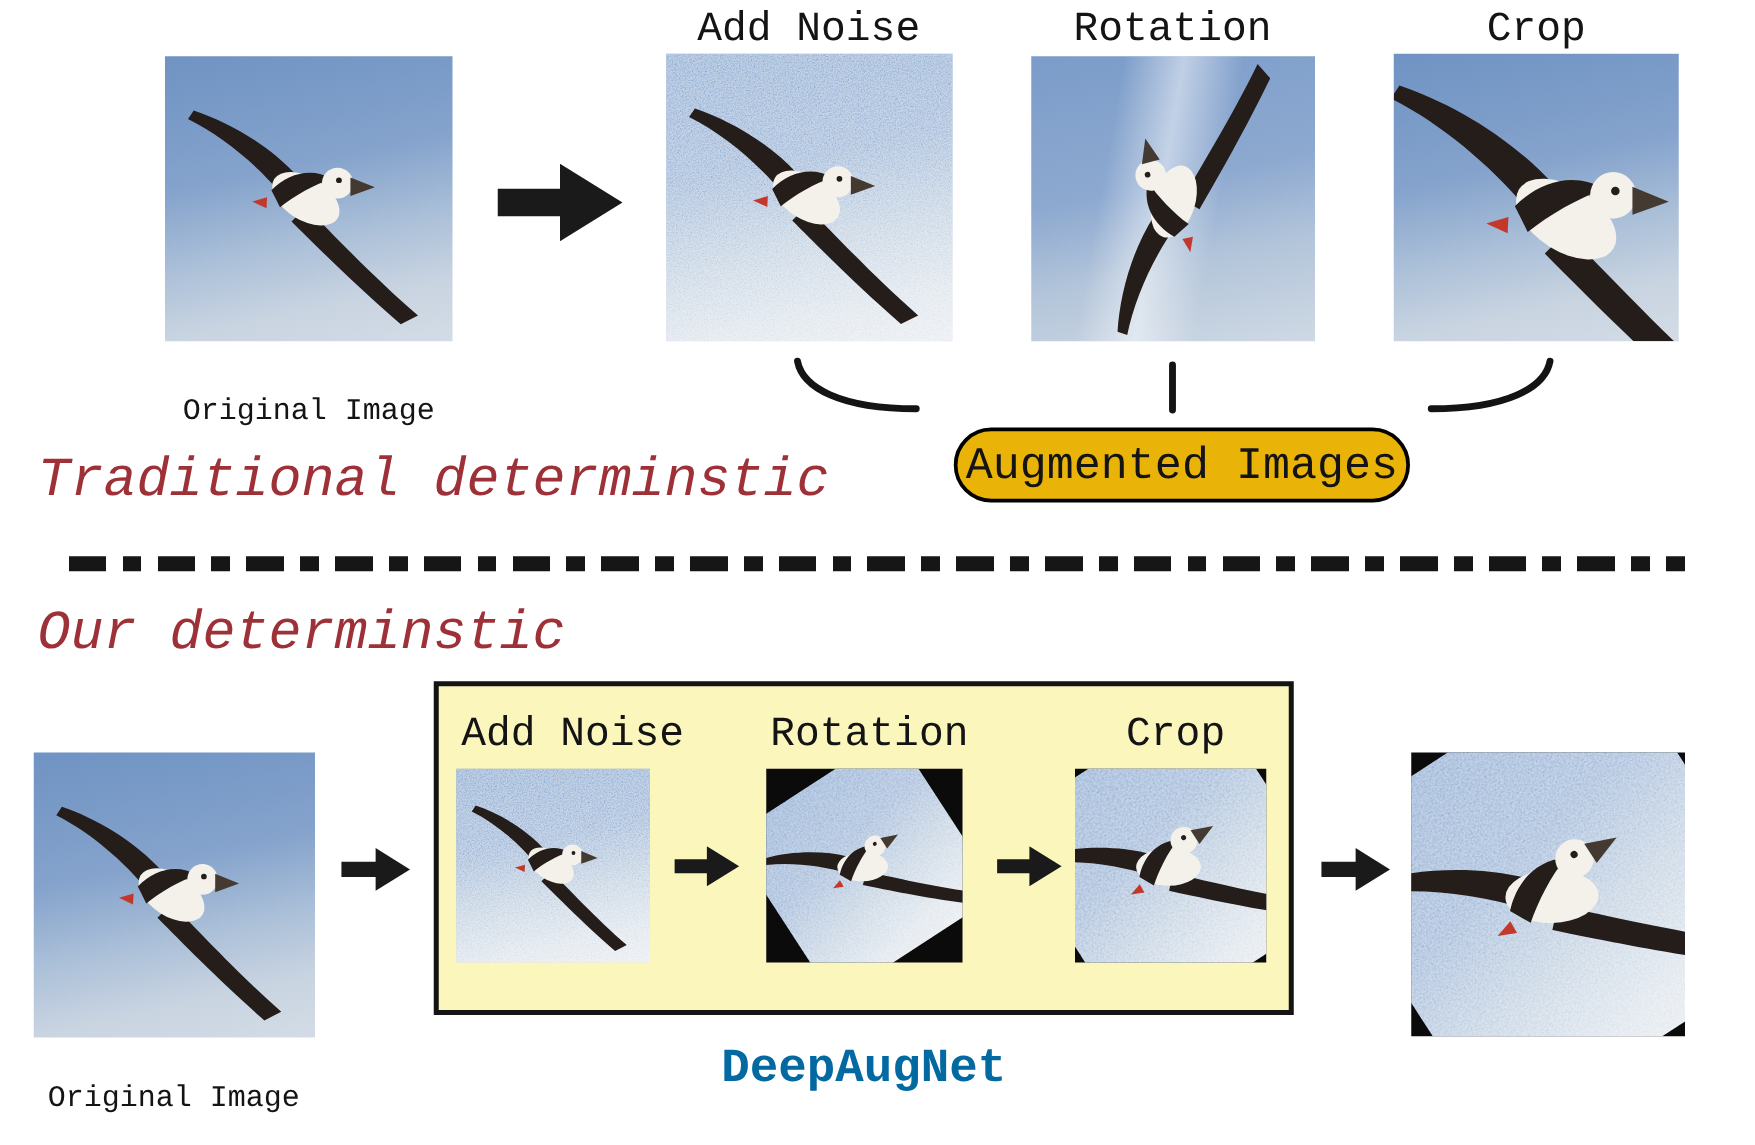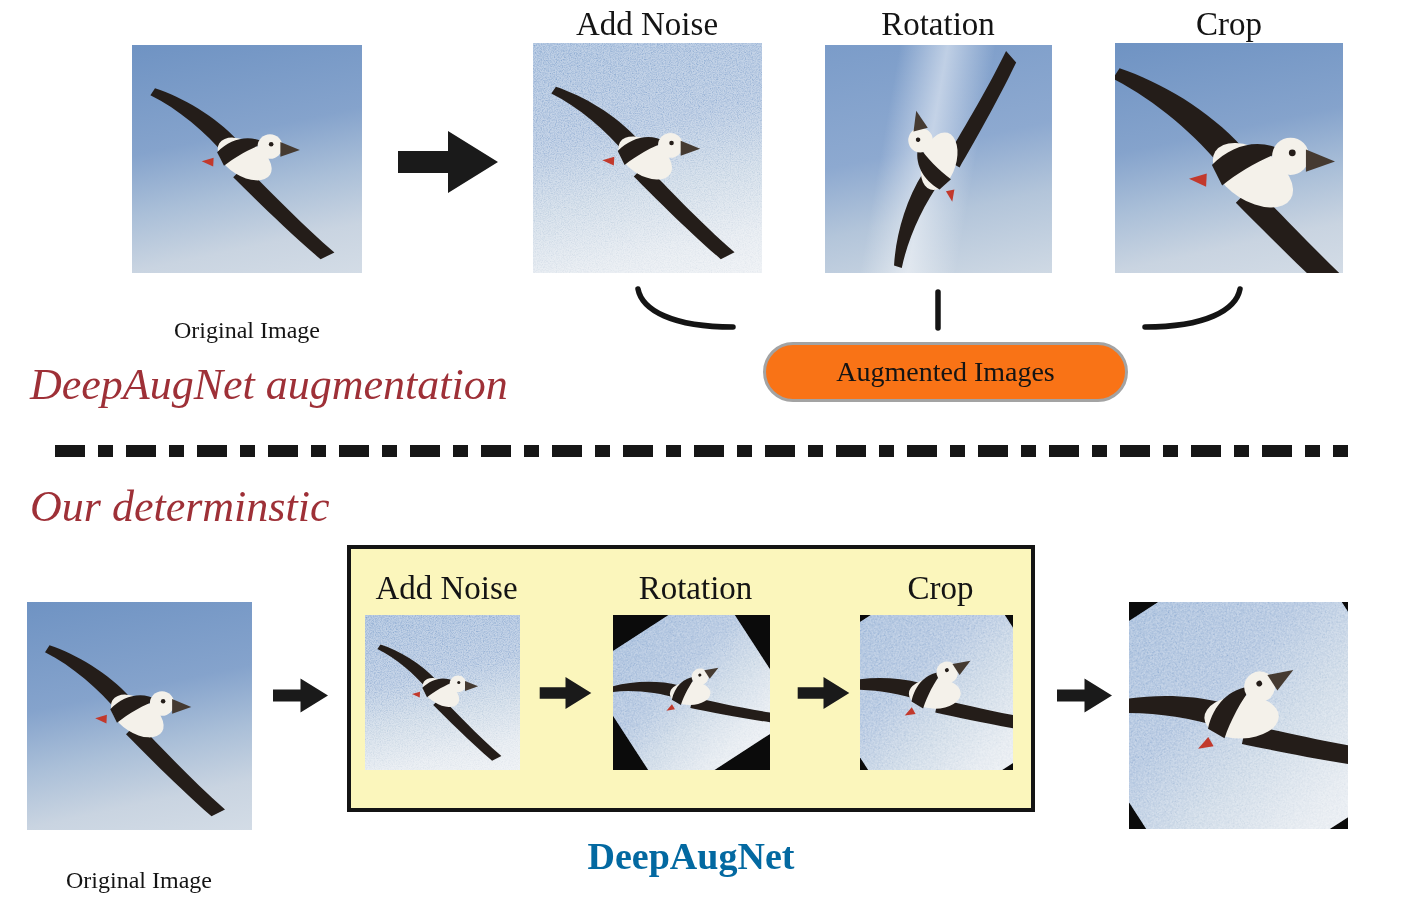--- a/index.html
+++ b/index.html
@@ -1,18 +1,18 @@
 <!DOCTYPE html>
 <html><head>
 <meta charset="utf-8">
 <style>
   html,body{margin:0;padding:0;background:#ffffff;}
   .canvas{
     position:relative;width:1348px;height:916px;background:#ffffff;
-    font-family:Liberation Serif, serif;color:#141414;overflow:hidden;
+    font-family:Liberation Mono, monospace;color:#141414;overflow:hidden;
   }
   
   .photo{position:absolute;overflow:hidden;}
   .sky{background:linear-gradient(168deg,#6f93c3 0%,#85a3cc 40%,#aabfd8 62%,#c9d4e1 82%,#d3dce6 100%);}
   .sky-noisy{background:linear-gradient(168deg,#7d9fcb 0%,#8fabd1 38%,#b7c9dc 62%,#d8e0e9 85%,#e3e8ee 100%);}
   .sky-band{background:
       linear-gradient(100deg,rgba(255,255,255,0) 28%,rgba(255,255,255,.5) 46%,rgba(255,255,255,0) 64%),
       linear-gradient(168deg,#7b9cc9 0%,#8da9d0 45%,#b3c5da 70%,#cfd9e4 100%);}
   .noise-layer{position:absolute;inset:0;width:100%;height:100%;opacity:.5;pointer-events:none;}
   .bird-svg{position:absolute;inset:0;width:100%;height:100%;}
@@ -20,22 +20,22 @@
   .rot-inner{position:absolute;inset:0;}
   .rot-basic{transform:rotate(-33deg);}
   .rot-zoom{transform:rotate(-33deg) scale(1.3);}
   .rot-final{transform:rotate(-33deg) scale(1.25);}
   .arrow{position:absolute;}
   .arrow svg{display:block;width:100%;height:100%;}
   .op-label{position:absolute;top:5px;height:38px;font-size:33px;line-height:38px;text-align:center;white-space:nowrap;}
   .caption{position:absolute;font-size:24px;line-height:40px;text-align:center;white-space:nowrap;color:#141414;}
   .section-heading{position:absolute;font-style:italic;font-size:44px;line-height:50px;color:#9e3037;white-space:nowrap;}
   .pill{
-    position:absolute;background:#f97316;border:3px solid #a3a3a3;border-radius:999px;
-    display:flex;align-items:center;justify-content:center;font-size:28px;color:#141414;white-space:nowrap;
+    position:absolute;background:#eab308;border:3px solid #000000;border-radius:999px;
+    display:flex;align-items:center;justify-content:center;font-size:36px;color:#141414;white-space:nowrap;
   }
   .divider{
     position:absolute;left:55px;top:445px;width:1295px;height:12px;
     background:repeating-linear-gradient(90deg,#161616 0 30px,transparent 30px 43px,#161616 43px 58px,transparent 58px 71px);
   }
   
   .module-box{position:absolute;left:347px;top:545px;width:688px;height:267px;background:#fbf6bc;border:4px solid #141414;box-sizing:border-box;}
   .module-box .op-label{top:20px;}
   .module-title{position:absolute;left:347px;top:834px;width:688px;text-align:center;font-size:38px;font-weight:bold;color:#0369a1;white-space:nowrap;}
   .module-caption{position:absolute;left:270px;top:880px;width:860px;text-align:center;font-size:30px;font-weight:bold;letter-spacing:-0.3px;color:#d2352f;white-space:nowrap;}
@@ -112,21 +112,21 @@
     <path d="M 338 8 L 338 44" fill="none" stroke="#141414" stroke-width="5.5" stroke-linecap="round"></path>
     <path d="M 640 5 C 636 26, 606 43, 545 43" fill="none" stroke="#141414" stroke-width="5.5" stroke-linecap="round"></path>
   </svg>
 
   <div class="pill" style="left:763px;top:342px;width:365px;height:60px;box-sizing:border-box;">
     <span>Augmented Images</span>
   </div>
 
   <div class="caption" style="left:132px;top:310px;width:230px;">Original Image</div>
 
-  <div class="section-heading" style="left:30px;top:360px;">DeepAugNet augmentation</div>
+  <div class="section-heading" style="left:30px;top:360px;">Traditional determinstic</div>
 
   <div class="divider"></div>
 
   <div class="section-heading" style="left:30px;top:482px;">Our determinstic</div>
 
   <div class="photo sky" style="left:27px;top:602px;width:225px;height:228px;">
     <svg class="bird-svg" viewBox="0 0 100 100" preserveAspectRatio="none">
         <use href="#bird" xlink:href="#bird"></use>
       </svg>
   </div>

